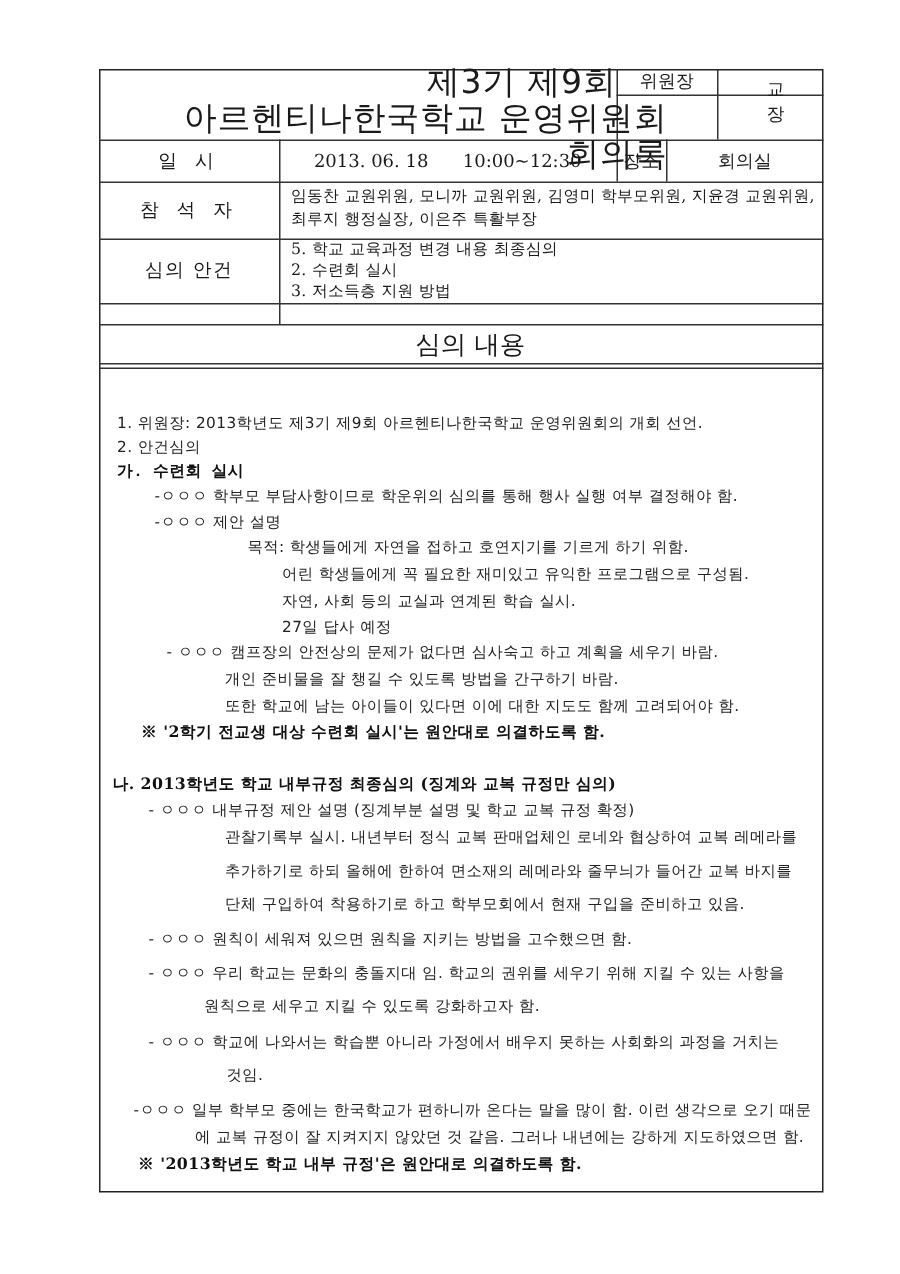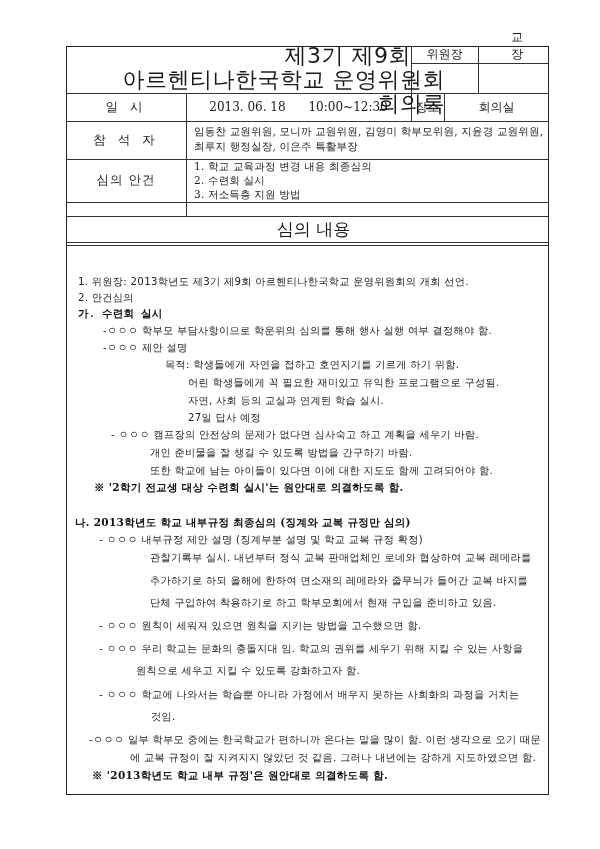--- a/index.html
+++ b/index.html
@@ -45,38 +45,38 @@
   <div class="line v" style="left:411px; top:46px; height:47px;"></div>
   <div class="line v" style="left:478px; top:46px; height:47px;"></div>
   <div class="line v" style="left:186px; top:93px; height:123px;"></div>
   <div class="line v" style="left:411px; top:93px; height:28px;"></div>
   <div class="line v" style="left:444px; top:93px; height:28px;"></div>
 
   <div class="title" style="left:66px; top:45px; line-height:22px;">제3기 제9회</div>
   <div class="title" style="left:66px; top:68px; line-height:24px;padding-left:34px;">아르헨티나한국학교 운영위원회 회의록</div>
 
   <div class="cell" style="left:411px; top:46px; width:67px; height:17px;">위원장</div>
-  <div class="cell" style="left:478px; top:37px; width:48px; height:17px;padding-left:33px;">교 장</div>
+  <div class="cell" style="left:478px; top:59px; width:48px; height:17px;padding-left:33px;">교 장</div>
   <div class="cell" style="left:411px; top:63px; width:67px; height:30px;"></div>
   <div class="cell" style="left:478px; top:63px; width:71px; height:30px;"></div>
 
   <div class="cell label" style="left:66px; top:93px; width:120px; height:28px;">일    시</div>
   <div class="cell" style="left:186px; top:93px; width:225px; height:28px; white-space:pre;">2013. 06. 18      10:00~12:30</div>
   <div class="cell" style="left:411px; top:93px; width:33px; height:28px;">장소</div>
   <div class="cell" style="left:444px; top:93px; width:105px; height:28px;">회의실</div>
 
   <div class="cell label" style="left:66px; top:121px; width:120px; height:38px;">참 석 자</div>
   <div class="cell lefttext" style="left:186px; top:121px; width:363px; height:38px; padding-top:3px;">
     <div style="white-space:nowrap;">임동찬 교원위원, 모니까 교원위원,  김영미 학부모위원, 지윤경 교원위원,</div>
     <div style="white-space:nowrap;">최루지 행정실장, 이은주 특활부장</div>
   </div>
 
   <div class="cell" style="left:66px; top:159px; width:120px; height:43px; font-size:12.5px; letter-spacing:1px;">심의 안건</div>
   <div class="cell lefttext" style="left:186px; top:159px; width:363px; height:43px; padding-top:0px; line-height:14px;">
-    <div>1. 학교 교육과정 변경 내용 최종심의</div>
+    <div>5. 학교 교육과정 변경 내용 최종심의</div>
     <div>2. 수련회 실시</div>
     <div>3. 저소득층 지원 방법</div>
   </div>
 
   <div class="cell" style="left:72px; top:216px; width:483px; height:26px; font-family:'DejaVu Sans', sans-serif; font-size:17px;">심의 내용</div>
 
   <div id="content-area">
       <div class="body-line" style="left: 78px; top: 275px;">1. 위원장: 2013학년도 제3기 제9회 아르헨티나한국학교 운영위원회의 개회 선언.</div>
       <div class="body-line" style="left: 78px; top: 291px;">2. 안건심의</div>
       <div class="body-line bold" style="left: 78px; top: 307px; font-family: Liberation Mono, monospace;">가. 수련회 실시</div>

